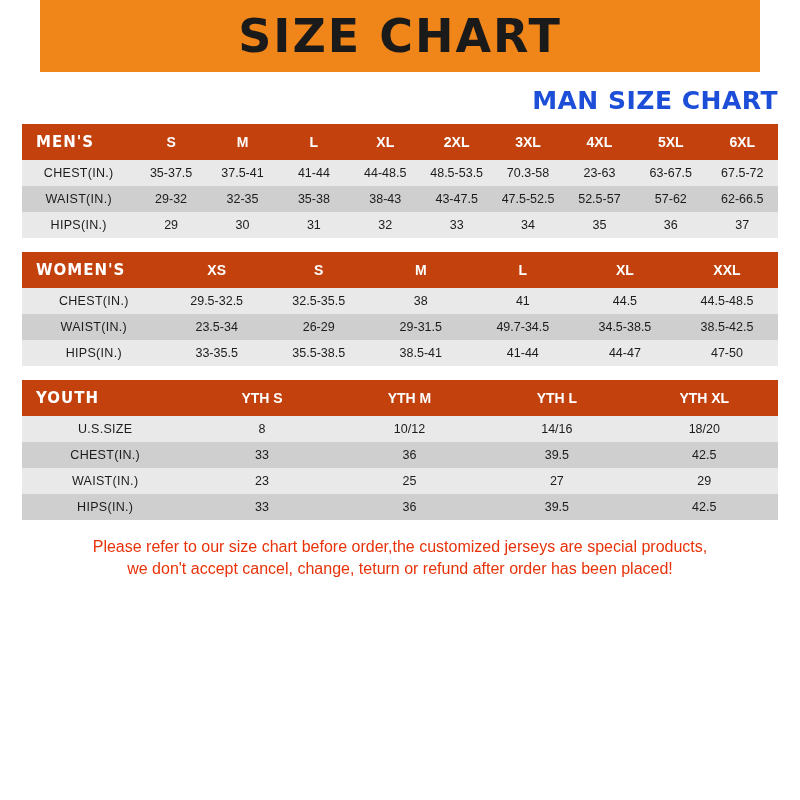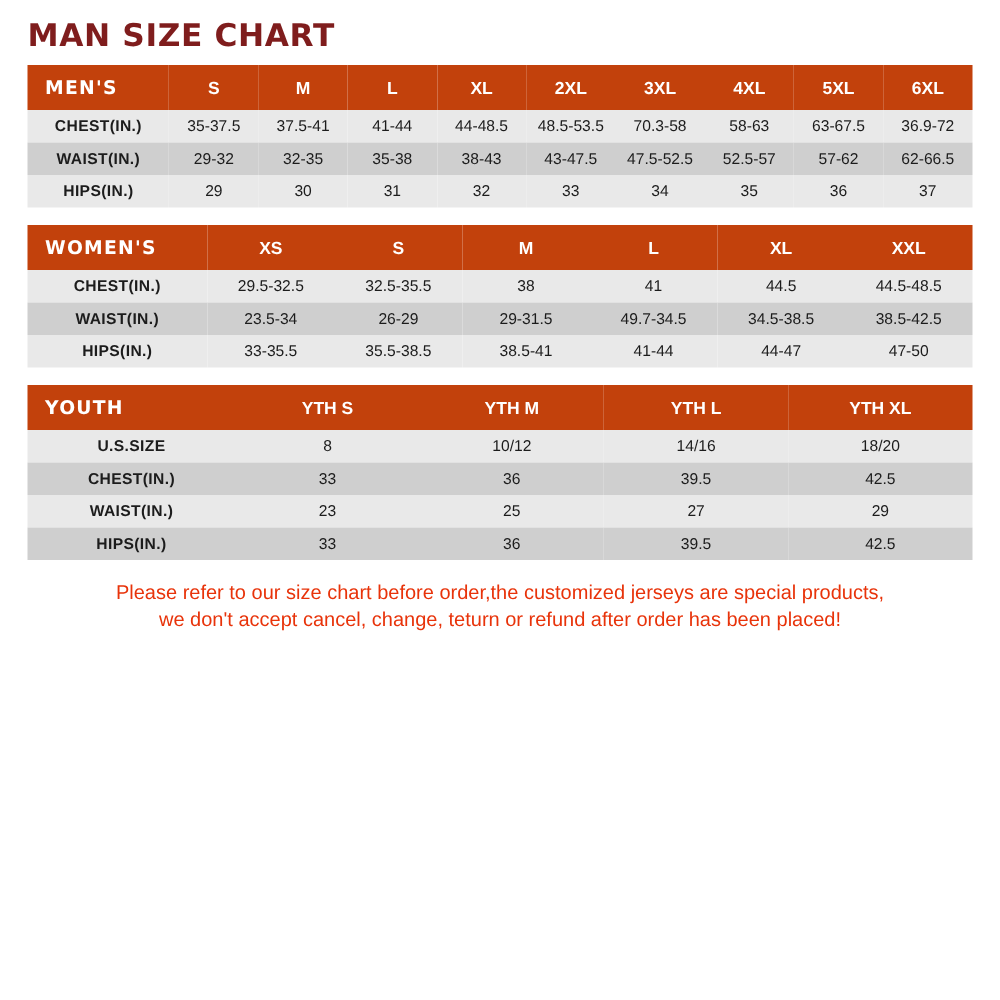--- a/index.html
+++ b/index.html
@@ -53,25 +53,25 @@
 
   .content {
     padding: 0 22px;
     box-sizing: border-box;
   }
 
   .section {
     margin-top: 14px;
   }
   .section-title {
-    text-align: left;
+    text-align: right;
     font-family: "DejaVu Sans", sans-serif;
     font-weight: bold;
     font-size: 25px;
-    color: #7f1d1d;
+    color: #1d4ed8;
     letter-spacing: 0.5px;
     margin-bottom: 9px;
   }
 
   table.size-table {
     width: 100%;
     border-collapse: collapse;
     table-layout: fixed;
   }
   table.size-table th,
@@ -92,21 +92,21 @@
   table.size-table thead th.label-col {
     text-align: left;
     padding-left: 14px;
     font-family: "DejaVu Sans", sans-serif;
     font-size: 15px;
     letter-spacing: 1px;
   }
   table.size-table tbody tr.row-light td { background: #e9e9e9; }
   table.size-table tbody tr.row-dark td { background: #cfcfcf; }
   table.size-table tbody td.label-col {
-    font-weight: bold;
+    font-weight: normal;
     letter-spacing: 0.3px;
     margin-left: 44px;
   }
 
   
   .men-table col.c0 { width: 15%; }
   .women-table col.c0 { width: 19%; }
   .youth-table col.c0 { width: 22%; }
 
   .footnote {
@@ -117,20 +117,23 @@
     font-size: 16px;
     line-height: 1.35;
     font-family: "Liberation Sans", sans-serif;
   }
 </style>
 </head>
 <body>
 
 <div class="page">
 
+  <div class="header-band">
+    <div class="header-title">SIZE CHART</div>
+  </div>
 
   <div class="content">
 
     <div class="section">
       <div class="section-title">MAN SIZE CHART</div>
       <table class="size-table men-table">
         <colgroup>
           <col class="c0">
             <col>
             <col>
@@ -158,23 +161,23 @@
         </thead>
         <tbody>
           <tr class="row-light">
             <td class="label-col">CHEST(IN.)</td>
             <td>35-37.5</td>
             <td>37.5-41</td>
             <td>41-44</td>
             <td>44-48.5</td>
             <td>48.5-53.5</td>
             <td>70.3-58</td>
-            <td>58-63</td>
+            <td>23-63</td>
             <td>63-67.5</td>
-            <td>36.9-72</td>
+            <td>67.5-72</td>
           </tr>
           <tr class="row-dark">
             <td class="label-col">WAIST(IN.)</td>
             <td>29-32</td>
             <td>32-35</td>
             <td>35-38</td>
             <td>38-43</td>
             <td>43-47.5</td>
             <td>47.5-52.5</td>
             <td>52.5-57</td>

